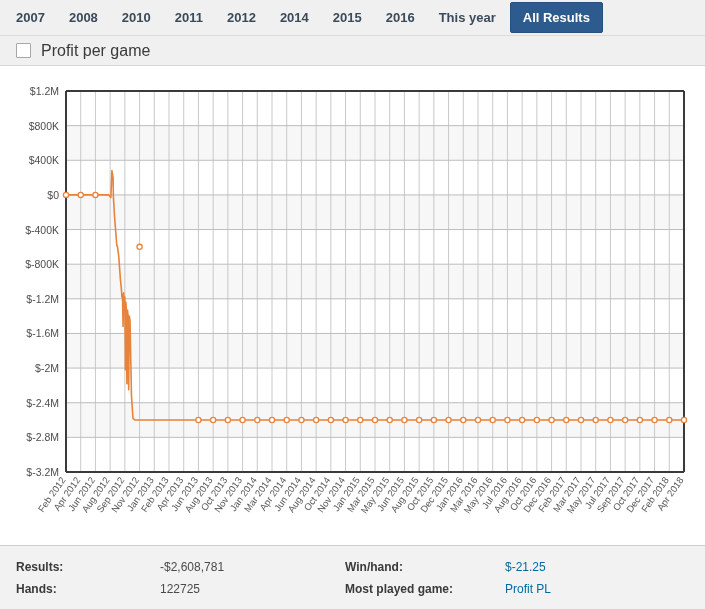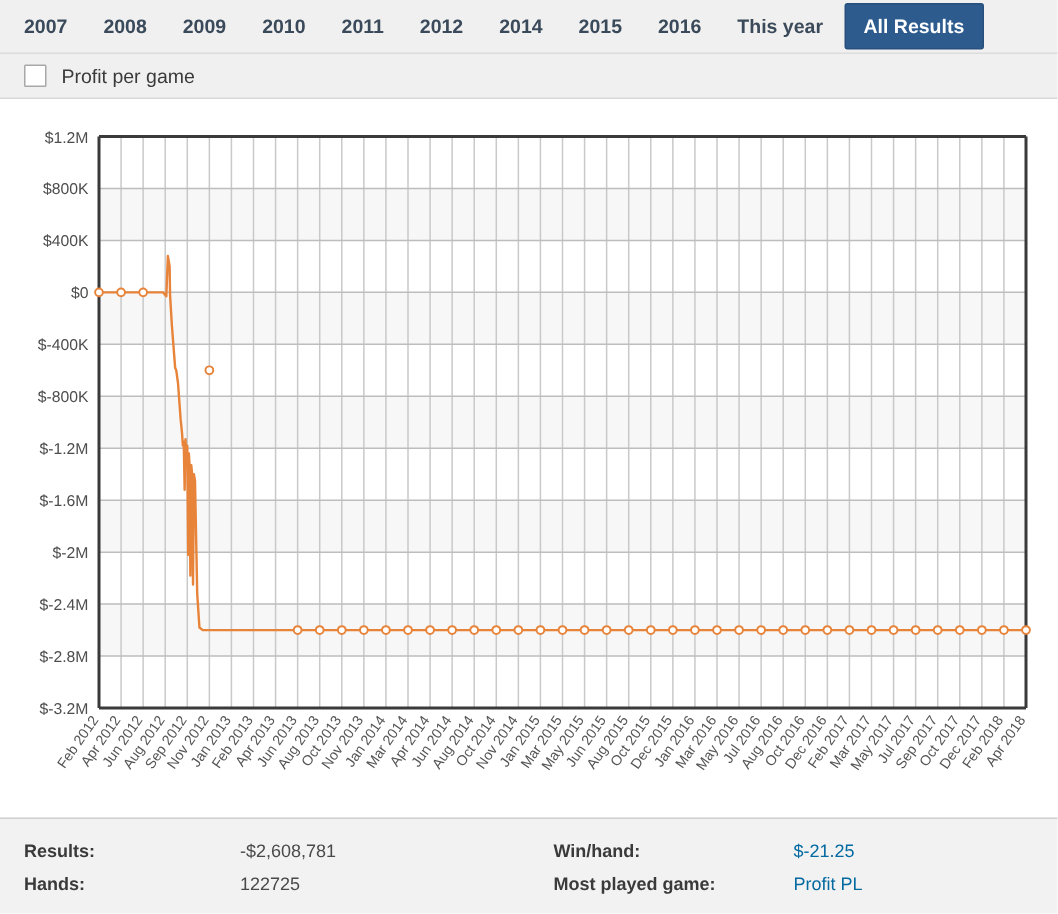--- a/index.html
+++ b/index.html
@@ -47,21 +47,21 @@
     box-sizing:border-box;
   }
   .cbox{
     width:13px;height:13px;
     background:#ffffff;
     border:1px solid #a8a8a8;
     border-radius:1px;
     display:inline-block;
     cursor:pointer;
   }
-  .cblabel{font-size:13px;color:#3a3a3a;margin-left:10px;}
+  .cblabel{font-size:16px;color:#3a3a3a;margin-left:10px;}
 
   
   .chartpanel{
     position:relative;
     flex:1 1 auto;
     background:#ffffff;
     overflow:hidden;
   }
   .chartsvg{display:block;}
 
@@ -70,32 +70,31 @@
     height:64px;
     background:#f2f2f2;
     border-top:1px solid #cfcfcf;
     box-sizing:border-box;
     padding:10px 0 0 0;
     position:relative;
   }
   .statrow{display:flex;height:22px;align-items:center;font-size:12px;}
   .sl{width:160px;padding-left:16px;box-sizing:border-box;font-weight:bold;color:#3a3a3a;}
   .sv{width:185px;color:#4a4a4a;}
-  .sl2{width:160px;font-weight:bold;color:#3a3a3a;margin-left:24px;}
+  .sl2{width:160px;font-weight:bold;color:#3a3a3a;}
   .sv2{color:#0369a1;}
 </style>
 </head>
 <body>
 
 <div class="app">
 
   <div class="tabbar" id="tabbar">
       <div class="tab">2007</div>
       <div class="tab">2008</div>
-      <div class="tab">2009</div>
       <div class="tab">2010</div>
       <div class="tab">2011</div>
       <div class="tab">2012</div>
       <div class="tab">2014</div>
       <div class="tab">2015</div>
       <div class="tab">2016</div>
       <div class="tab">This year</div>
       <div class="tab active">All Results</div>
     </div>
 

